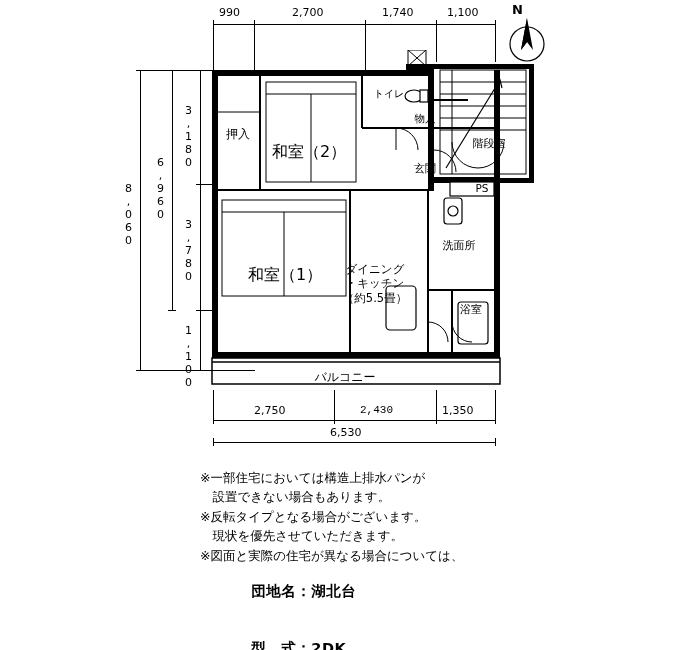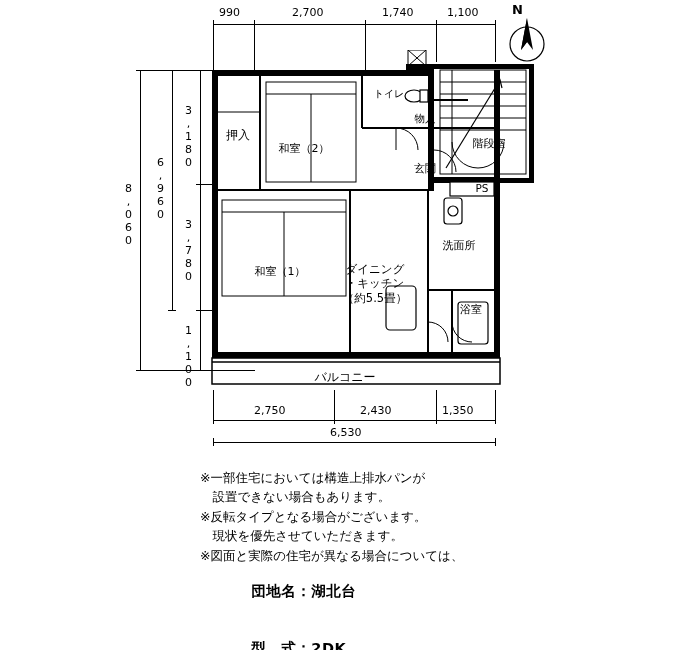--- a/index.html
+++ b/index.html
@@ -7,21 +7,21 @@
     width:700px;height:650px;
     background:#ffffff;
     font-family:"DejaVu Sans","Liberation Sans",sans-serif;
     color:#000;
     position:relative;
     overflow:hidden;
   }
   #stage{position:absolute;left:0;top:0;width:700px;height:650px;}
   .abs{position:absolute;}
   .dimtext{font-size:11px;color:#000;white-space:nowrap;}
-  .roomlabel{font-size:11px;white-space:nowrap;text-align:center;line-height:1.25;}
+  .roomlabel{font-size:16px;white-space:nowrap;text-align:center;line-height:1.25;}
   .smalllabel{font-size:10px;white-space:nowrap;text-align:center;line-height:1.2;}
   .tiny{font-size:9px;white-space:nowrap;text-align:center;line-height:1.15;}
   .vert{writing-mode:vertical-rl;text-orientation:upright;}
   .note{font-size:12.5px;line-height:1.55;white-space:pre;}
   .specrow{font-size:14.5px;font-weight:bold;letter-spacing:0.5px;white-space:pre;}
   .dimline{background:#000;height:1px;}
   .dimlineV{background:#000;width:1px;}
   .tickv{background:#000;width:1px;height:8px;}
   .tickh{background:#000;height:1px;width:8px;}
   svg{display:block;}
@@ -201,21 +201,21 @@
         <rect x="250" y="132" width="44" height="14"></rect>
       </g>
 
       <g stroke="#000" stroke-width="1.5" fill="none">
         <rect x="12" y="308" width="288" height="26"></rect>
         <line x1="12" y1="312" x2="300" y2="312"></line>
       </g>
     </svg>
   </div>
 
-  <div class="abs smalllabel" style="left:218px;top:128px;width:40px;font-size:12px;">押入</div>
+  <div class="abs smalllabel" style="left:218px;top:128px;width:40px;font-size:12px;font-family:Liberation Mono, monospace;">押入</div>
   <div class="abs roomlabel" style="left:272px;top:142px;width:64px;">和室（2）</div>
   <div class="abs roomlabel" style="left:248px;top:265px;width:64px;">和室（1）</div>
   <div class="abs roomlabel" style="left:332px;top:222px;width:86px;font-size:11.5px;margin-top:40px;">
     <span>ダイニング</span><br>
     <span>・キッチン</span><br>
     <span>（約5.5畳）</span>
   </div>
   <div class="abs tiny" style="left:372px;top:88px;width:34px;font-size:10px;">トイレ</div>
   <div class="abs tiny" style="left:408px;top:112px;width:34px;font-size:10.5px;">物入</div>
   <div class="abs tiny" style="left:406px;top:163px;width:38px;font-size:11px;">玄関</div>
@@ -230,21 +230,21 @@
     <div class="abs dimline" style="left:213px;top:20px;width:282px;"></div>
     <div class="abs tickv" style="left:213px;top:16px;"></div>
     <div class="abs tickv" style="left:334px;top:16px;"></div>
     <div class="abs tickv" style="left:436px;top:16px;"></div>
     <div class="abs tickv" style="left:495px;top:16px;"></div>
     <div class="abs dimlineV" style="left:213px;top:-10px;height:30px;"></div>
     <div class="abs dimlineV" style="left:334px;top:-10px;height:30px;"></div>
     <div class="abs dimlineV" style="left:436px;top:-10px;height:30px;"></div>
     <div class="abs dimlineV" style="left:495px;top:-10px;height:30px;"></div>
     <div class="abs dimtext" style="left:254px;top:4px;">2,750</div>
-    <div class="abs dimtext" style="left:360px;top:4px;">2,430</div>
+    <div class="abs dimtext" style="left:360px;top:4px;font-family:Liberation Mono, monospace;">2,430</div>
     <div class="abs dimtext" style="left:442px;top:4px;">1,350</div>
 
     <div class="abs dimline" style="left:213px;top:42px;width:282px;"></div>
     <div class="abs tickv" style="left:213px;top:38px;"></div>
     <div class="abs tickv" style="left:495px;top:38px;"></div>
     <div class="abs dimtext" style="left:330px;top:26px;">6,530</div>
   </div>
 
   <div class="abs" style="left:200px;top:468px;width:400px;">
     <div class="note">※一部住宅においては構造上排水パンが</div>

